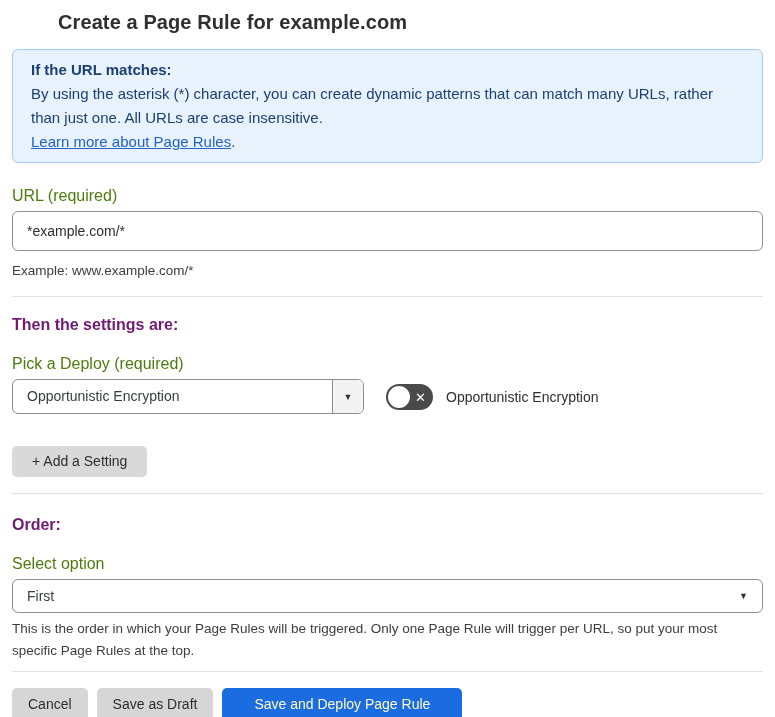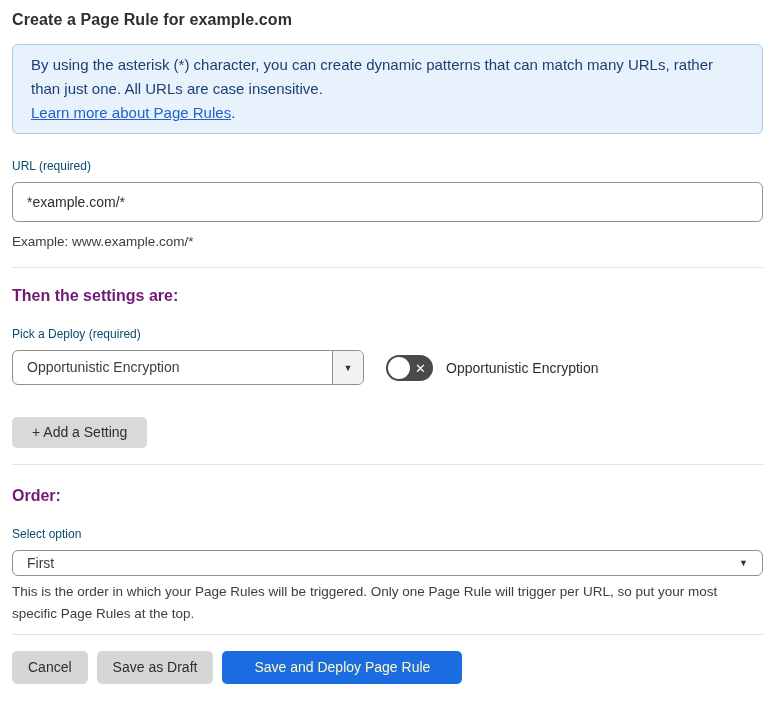--- a/index.html
+++ b/index.html
@@ -5,47 +5,48 @@
   * { box-sizing: border-box; margin: 0; padding: 0; }
   html, body { width: 775px; height: 717px; }
   body {
     background: #ffffff;
     font-family: "Liberation Sans", "DejaVu Sans", sans-serif;
     color: #333333;
   }
   .container { padding: 11px 12px 12px 12px; }
 
   .page-title {
-    font-size: 16px;
+    font-size: 20px;
     font-weight: 700;
     color: #2f2f2f;
     letter-spacing: 0.1px;
     margin-bottom: 15px;
+    margin-left: 46px;
   }
 
   .info-box {
     background: #e8f2fc;
     border: 1px solid #abc9ee;
     border-radius: 6px;
     padding: 8px 18px;
     font-size: 15px;
     line-height: 24px;
     color: #1d3f72;
     margin-bottom: 24px;
   }
   .info-box .info-heading { font-weight: 700; }
   .info-box a.info-link {
     color: #2262c9;
     text-decoration: underline;
     cursor: pointer;
   }
 
   .field-label {
-    font-size: 12px;
-    color: #0c4a6e;
+    font-size: 16px;
+    color: #4d7c0f;
     margin-bottom: 7px;
     line-height: 17px;
   }
 
   .url-input {
     display: block;
     width: 100%;
     height: 40px;
     border: 1px solid #919191;
     border-radius: 6px;
@@ -147,21 +148,21 @@
     font-size: 14px;
     color: #2e2e2e;
     font-family: "Liberation Sans", "DejaVu Sans", sans-serif;
     cursor: pointer;
     line-height: 17px;
   }
   .divider-2 { margin: 16px 0 21px 0; }
 
   .wide-select {
     width: 100%;
-    height: 26px;
+    height: 34px;
     border: 1px solid #8e8e8e;
     border-radius: 6px;
     background: #ffffff;
     display: flex;
     align-items: center;
     cursor: pointer;
     justify-content: space-between;
   }
   .wide-select .select-text {
     flex: 1;
@@ -193,20 +194,21 @@
   .btn-blue { background: #1a6ce0; color: #fef9c3; padding: 8px 32px; }
 </style>
 </head>
 <body>
 
 <div class="container">
 
   <h1 class="page-title">Create a Page Rule for example.com</h1>
 
   <div class="info-box">
+    <div class="info-heading">If the URL matches:</div>
     <div><span>By using the asterisk (*) character, you can create dynamic patterns that can match many URLs, rather than just one. All URLs are case insensitive.</span></div>
     <div><a class="info-link">Learn more about Page Rules</a><span>.</span></div>
   </div>
 
   <div class="field-label">URL (required)</div>
   <input class="url-input" type="text" value="*example.com/*" style="">
   <div class="helper-text">Example: www.example.com/*</div>
 
   <hr class="divider">
 

